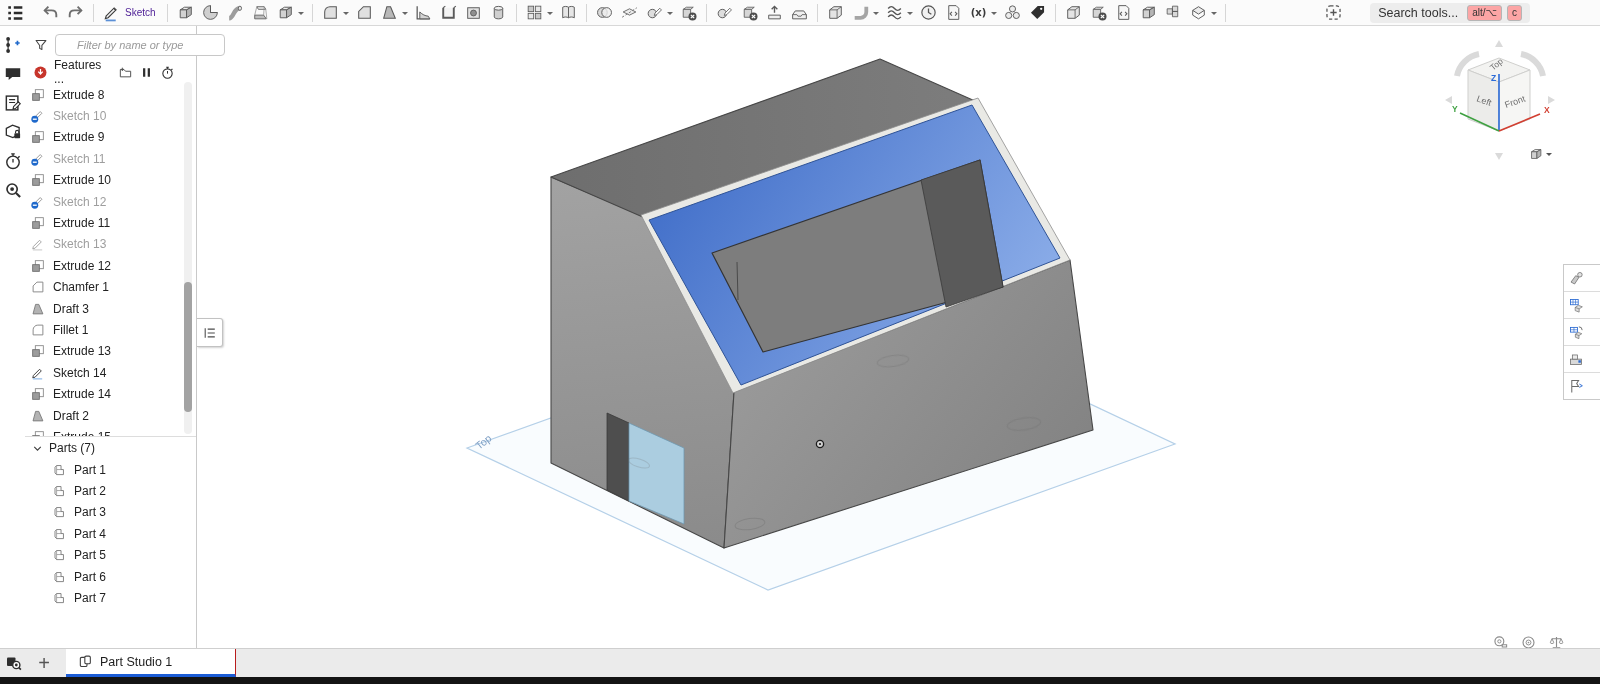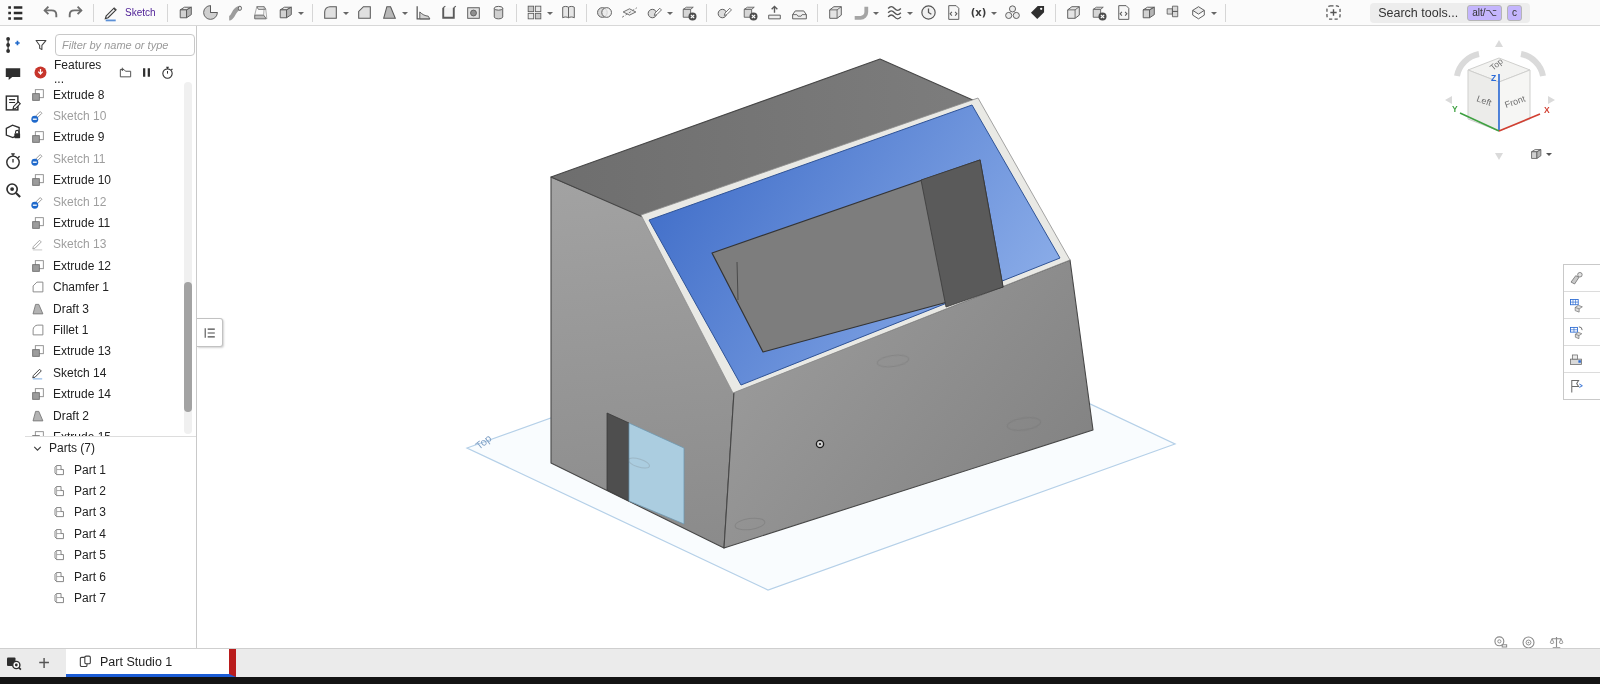--- a/index.html
+++ b/index.html
@@ -16,35 +16,35 @@
   .tb-item{display:flex;align-items:center;height:22px;padding:0 3px;border-radius:3px;flex:none}
   .tb-item .g{width:19px;height:19px}
   .tb-item .lbl{font-size:10px;color:#4c1d95;margin:0 3px 1px 4px}
   .tb-item.has-dd::after{content:"";width:0;height:0;border:3.5px solid transparent;
     border-top-color:#666;margin:4px 0 0 3px}
   .tb-item.sep{width:1px;height:18px;background:#d6d6d6;padding:0;margin:0 5px;border-radius:0}
   .tb-search-group{margin-left:auto;margin-right:70px;display:flex;align-items:center;gap:24px;flex:none}
   .searchbox{display:flex;align-items:center;height:20px;background:#ededed;border-radius:4px;
     padding:0 8px;gap:5px}
   .searchbox .s-label{font-size:12.5px;color:#333;margin-right:4px}
-  .searchbox .key{background:#c4b5fd;border:1px solid #b5b5b5;border-radius:3px;font-size:10px;
+  .searchbox .key{background:#fca5a5;border:1px solid #b5b5b5;border-radius:3px;font-size:10px;
     color:#333;height:14px;line-height:14px;padding:0 4px}
 
   
   .left-rail{position:absolute;left:0;top:26px;width:25px;bottom:13px;background:#fff;z-index:30}
   .rail-item{width:20px;height:20px;margin:9px 0 0 3px}
   .rail-item .g{width:20px;height:20px}
 
   
   .panel{position:absolute;left:25px;top:26px;width:172px;bottom:13px;background:#fff;
     border-right:1px solid #c9c9c9;z-index:30;box-sizing:border-box}
   .filter-row{display:flex;align-items:center;padding:8px 6px 4px 8px;gap:6px}
   .filter-row .g{width:16px;height:16px;flex:none}
   .filter-input{width:126px;height:20px;border:1px solid #c8c8c8;border-radius:4px;
-    font-size:11px;padding:0 6px;outline:none;font-family:"Liberation Sans",sans-serif}
+    font-size:11px;padding:0 21px;outline:none;font-family:"Liberation Sans",sans-serif}
   .filter-input::placeholder{font-style:italic;color:#9a9a9a}
   .feat-header{display:flex;align-items:center;height:24px;padding-left:8px;gap:6px}
   .feat-header .g{width:15px;height:15px;flex:none}
   .fh-label{font-size:12px;font-weight:normal;color:#222;width:58px}
   .feat-list{height:352px;overflow:hidden}
   .feat-row{display:flex;align-items:center;height:21.4px;padding-left:5px}
   .feat-row .g{width:16px;height:16px;flex:none}
   .f-label{font-size:12px;color:#222;margin-left:7px}
   .feat-row.dimmed .f-label{color:#9e9e9e}
   .parts-header{display:flex;align-items:center;height:22px;border-top:1px solid #ddd;padding-left:6px}
@@ -76,21 +76,21 @@
   .status-icons{position:absolute;top:634px;left:1492px;display:flex;gap:11px;z-index:6}
   .status-icons .g{width:17px;height:17px}
 
   
   .bottom-bar{position:absolute;left:0;top:648px;width:1600px;height:29px;background:#ebebeb;
     border-top:1px solid #cfcfcf;display:flex;align-items:center;z-index:50;box-sizing:border-box}
   .tabmgr{width:18px;height:18px;margin-left:5px}
   .addtab{font-size:20px;color:#555;margin-left:11px;width:20px;text-align:center;line-height:20px}
   .tabs{display:flex;height:100%;margin-left:12px}
   .tab{display:flex;align-items:center;height:100%;padding:0 12px;box-sizing:border-box;
-    background:#e2e2e2;border-right:7px solid #b91c1c;border-left:1px solid #cfcfcf;width:162px}
+    background:#e2e2e2;border-right:1px solid #b91c1c;border-left:1px solid #cfcfcf;width:162px}
   .tab .g{width:15px;height:15px;margin-right:7px;flex:none}
   .tab-label{font-size:12.5px;color:#4a4a4a}
   .tab.active{background:#fff;border-bottom:3px solid #1b5cd5;width:170px;border-left:none}
   .tab.active .tab-label{color:#1d1d1d}
   .black-strip{position:absolute;left:0;top:677px;width:1600px;height:7px;background:#141414;z-index:50}
 </style>
 </head>
 <body>
 
 <svg class="scene" viewBox="0 26 1600 652">

